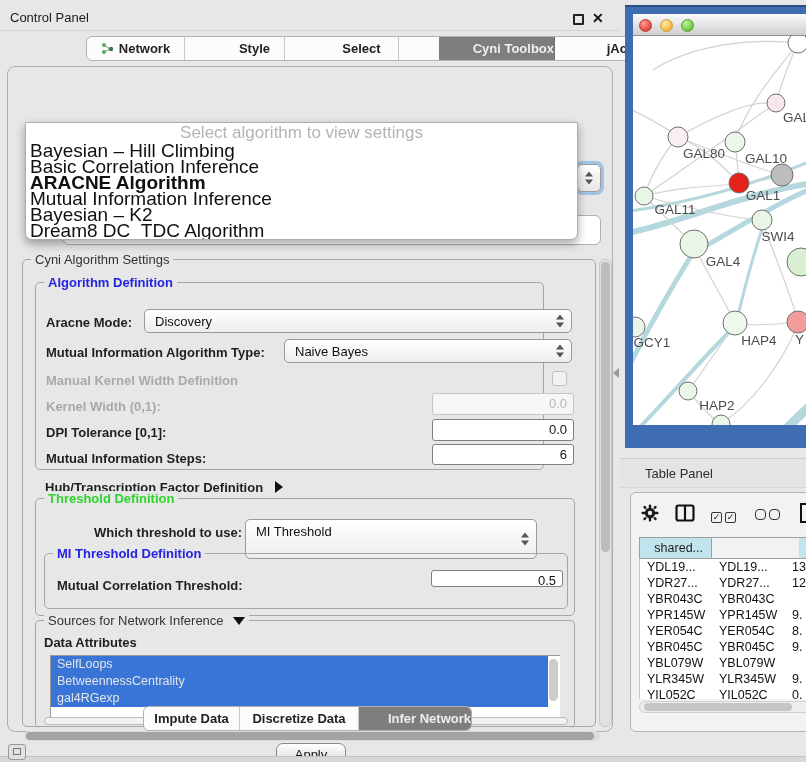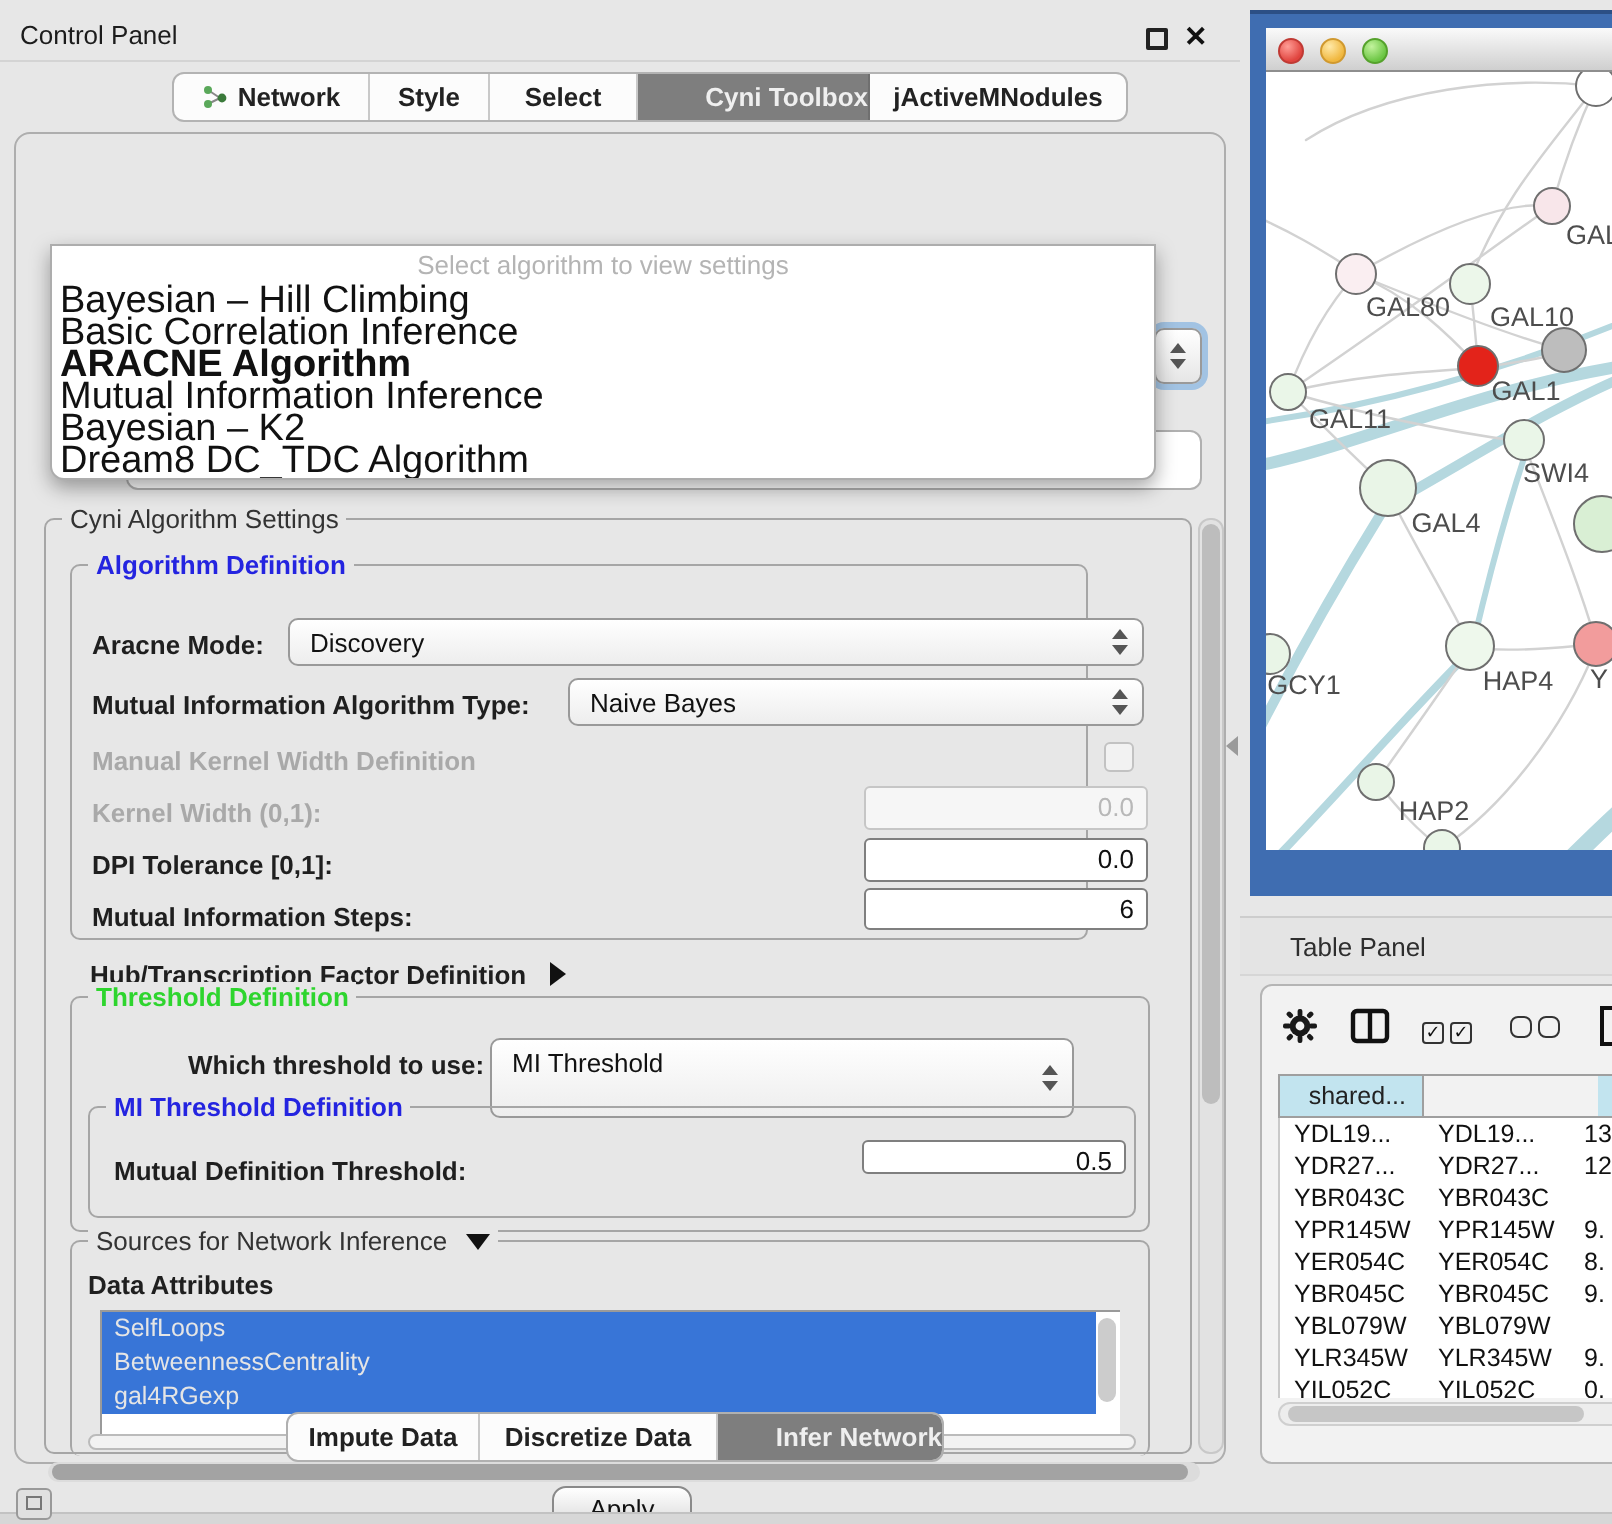--- a/index.html
+++ b/index.html
@@ -9,21 +9,21 @@
   .abs { position:absolute; }
 
   
   #cp-titlebar { left:0; top:5px; width:620px; height:26px; border-bottom:1px solid #d4d4d4; }
   #cp-title { left:10px; top:5px; font-size:13px; color:#1c1c1c; }
   #float-btn { left:573px; top:9px; width:11px; height:11px; border:2px solid #222; border-radius:1px; background:transparent; }
   #close-btn { left:592px; top:5px; font-size:14px; font-weight:700; color:#111; }
 
   
   #top-tabs { left:86px; top:36px; height:25px; display:flex; background:#fcfcfc;
-              border:1px solid #b3b3b3; border-radius:6px; overflow:hidden; }
+              border:1px solid #b3b3b3; border-radius:6px; overflow:hidden;gap:40px; }
   .tab { display:flex; align-items:center; justify-content:center; gap:5px;
          font-size:13px; font-weight:600; color:#222; border-right:1px solid #c9c9c9;
          white-space:nowrap; }
   .tab:last-child { border-right:none; }
   .tab.sel { background:#7e7e7e; color:#efefef; border-right-color:#6f6f6f;justify-content:flex-end; }
   .tabicon svg { display:block; }
 
   
   #cp-body { left:7px; top:66px; width:606px; height:666px; background:#e7e7e7;
              border:1px solid #aeaeae; border-radius:8px; }
@@ -33,21 +33,21 @@
               border:1px solid #b0b0b0; border-radius:6px; z-index:5;
               font-size:13px; color:#b5b5b5; padding:7px 0 0 30px; }
   #algo-stepper-btn { left:569px; top:97px; width:24px; height:28px; background:linear-gradient(#fff,#e6e6e6);
               border:1px solid #9a9a9a; border-radius:5px; z-index:6;
               box-shadow:0 0 0 3px rgba(106,165,224,.55); }
 
   
   #algo-popup { left:17px; top:55px; width:553px; height:118px; background:#fff;
                 border:1px solid #adadad; border-radius:0 0 7px 7px; z-index:40;
                 box-shadow:0 4px 10px rgba(0,0,0,.35); overflow:hidden; }
-  #algo-placeholder { height:20px; line-height:20px; text-align:center; font-size:13px; color:#b4b4b4; }
+  #algo-placeholder { height:20px; line-height:20px; text-align:center; font-size:17px; color:#b4b4b4; }
   .popup-item { height:16px; line-height:16px; font-size:19px; color:#111; padding-left:4px; white-space:nowrap; }
   .popup-item.bold { font-weight:700; }
 
   
   .groupbox { position:absolute; border:1px solid #a6a6a6; border-radius:5px; }
   .gb-title { position:absolute; top:-8px; left:8px; background:#e7e7e7; padding:0 4px;
               font-size:13px; color:#333; white-space:nowrap; }
   .gb-title.blue  { color:#2424e0; font-weight:700; }
   .gb-title.green { color:#2ed52e; font-weight:700; }
   .lbl { position:absolute; font-size:13px; font-weight:700; color:#1f1f1f; white-space:nowrap; }
@@ -233,21 +233,21 @@
       <span class="gb-title green">Threshold Definition</span>
 
       <span class="lbl" style="left:58px;top:26px;">Which threshold to use:</span>
       <div class="combo" style="left:209px;top:20px;width:292px;height:40px;">
         <span>MI Threshold</span>
         <span class="stepper"></span>
       </div>
 
       <div class="groupbox" style="left:8px;top:54px;width:524px;height:56px;">
         <span class="gb-title blue">MI Threshold Definition</span>
-        <span class="lbl" style="left:12px;top:24px;">Mutual Definition Threshold:</span>
+        <span class="lbl" style="left:12px;top:24px;">Mutual Correlation Threshold:</span>
         <div class="field" style="left:386px;top:16px;width:132px;height:17px;">0.5</div>
       </div>
     </div>
 
     <div class="groupbox" style="left:12px;top:360px;width:540px;height:108px;border-bottom:none;">
       <span class="gb-title">
         <span>Sources for Network Inference</span>
         <span class="tri-down"></span>
       </span>
       <span class="lbl" style="left:8px;top:14px;">Data Attributes</span>

